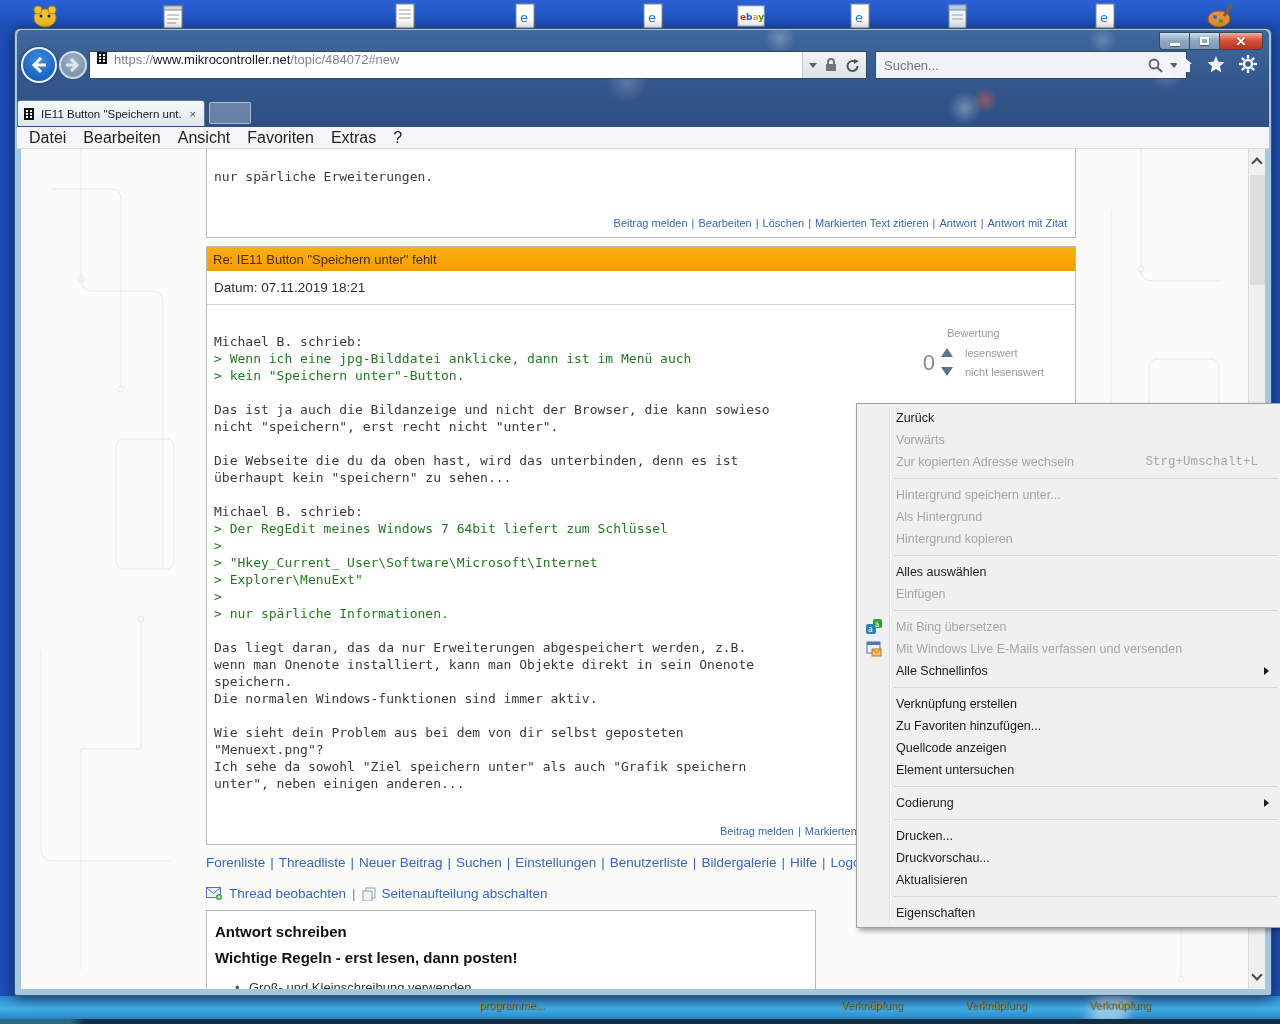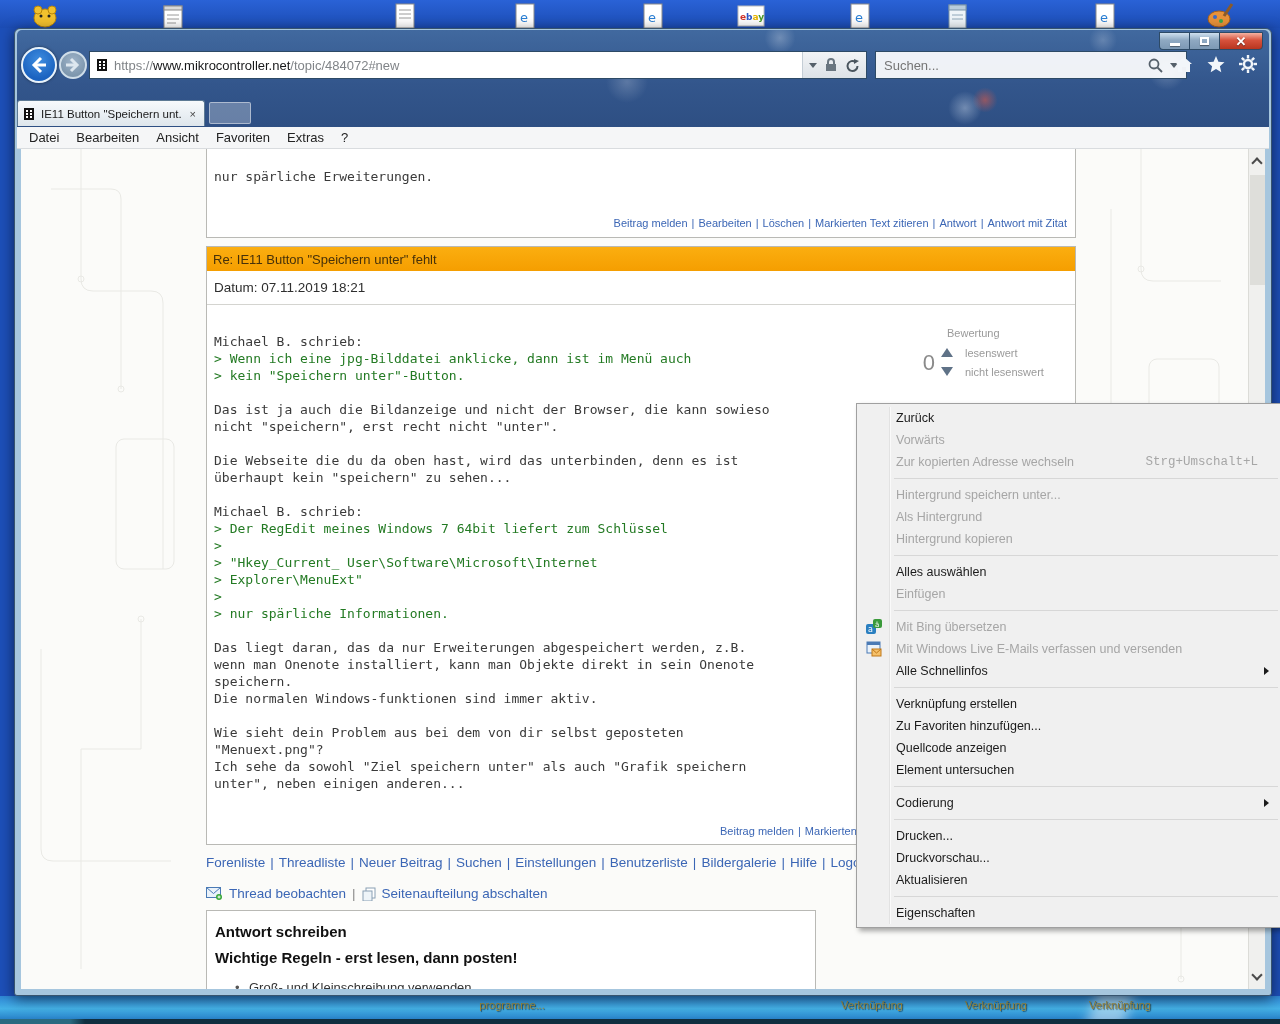--- a/index.html
+++ b/index.html
@@ -45,21 +45,21 @@
   .glyph-close { color:#fff; font-size:13px; font-weight:bold; text-shadow:0 1px 1px rgba(0,0,0,.5); line-height:1;}
 
   
   .navbar { position:absolute; left:0; top:18px; width:100%; height:38px; }
   .nav-circle { position:absolute; border-radius:50%; display:flex; align-items:center; justify-content:center; }
   .back { left:6px; top:0px; width:36px; height:36px; background:radial-gradient(circle at 50% 35%,#3f8de0,#1b63c0 70%);
     border:2px solid #e8f2fa; box-shadow:0 0 3px rgba(0,0,0,.5); color:#fff; font-size:19px; font-weight:bold;}
   .fwd { left:44px; top:4px; width:28px; height:28px; background:radial-gradient(circle at 50% 35%,#9fb4c9,#7e97ae 70%);
     border:2px solid #cfdde8; color:#dde7ef; font-size:15px; font-weight:bold;}
   .addressbar { position:absolute; left:74px; top:4px; width:778px; height:28px; background:#fff;
-    border:1px solid #2d4a66; display:flex; align-items:center; }
+    border:1px solid #2d4a66; display:flex; }
   .favicon { margin:0 6px 0 6px; }
   .url { font-size:13px; white-space:nowrap; overflow:hidden; flex:1; }
   .url .dim { color:#808488; } .url .host { color:#17181a; }
   .addr-right { display:flex; align-items:center; height:100%;
     background:linear-gradient(180deg,#f2f4f6,#dde2e7); border-left:1px solid #c4cdd5; padding:0 6px; gap:8px;}
   .caret-down { width:0; height:0; border-left:4px solid transparent; border-right:4px solid transparent; border-top:5px solid #55606a; }
   .searchbox { position:absolute; left:860px; top:4px; width:312px; height:28px;
     background:rgba(255,255,255,.92); border:1px solid #2d4a66; display:flex; align-items:center; padding:0 8px; }
   .searchbox input { border:none; outline:none; background:transparent; flex:1; font-size:13px; color:#444;
     font-family:"Liberation Sans",sans-serif; }
@@ -71,21 +71,21 @@
     background:linear-gradient(180deg,#f7fafc,#dee6ec); border:1px solid #5d7astro89; border:1px solid #5d7a94; border-bottom:none;
     border-radius:3px 3px 0 0; display:flex; align-items:center; padding:0 6px; gap:6px; }
   .tab-title { font-size:11.5px; color:#1c1c1c; white-space:nowrap; overflow:hidden; flex:1; }
   .tab-close { font-size:11px; color:#444; padding:0 2px; }
   .newtab-stub { position:absolute; left:194px; bottom:2px; width:42px; height:22px;
     background:rgba(255,255,255,.28); border:1px solid rgba(255,255,255,.45); border-radius:2px; }
 
   
   .menubar { position:absolute; left:2px; top:98px; right:2px; height:22px; background:#f5f6f7;
     border-bottom:1px solid #d9dcdf; display:flex; align-items:center; padding-left:12px; gap:17px; z-index:3;}
-  .menubar span { font-size:13px; color:#222; }
+  .menubar span { font-size:16px; color:#222; }
 
   
   .viewport { position:absolute; left:6px; right:6px; top:120px; bottom:6px; background:#fbfbf9; overflow:hidden; }
   .circuit { position:absolute; left:0; top:0; z-index:0; }
   .scrollbar { position:absolute; right:0; top:0; bottom:0; width:17px; background:#f0f0ee; border-left:1px solid #dcdcd8; z-index:2;}
   .sb-chev { position:absolute; left:4px; width:8px; height:8px; border-left:2px solid #4a4a4a; border-top:2px solid #4a4a4a; }
   .sb-up { top:10px; transform:rotate(45deg); }
   .sb-down { bottom:10px; transform:rotate(225deg); }
   .sb-thumb { position:absolute; left:1px; top:26px; width:15px; height:110px; background:#dededa; }
 

